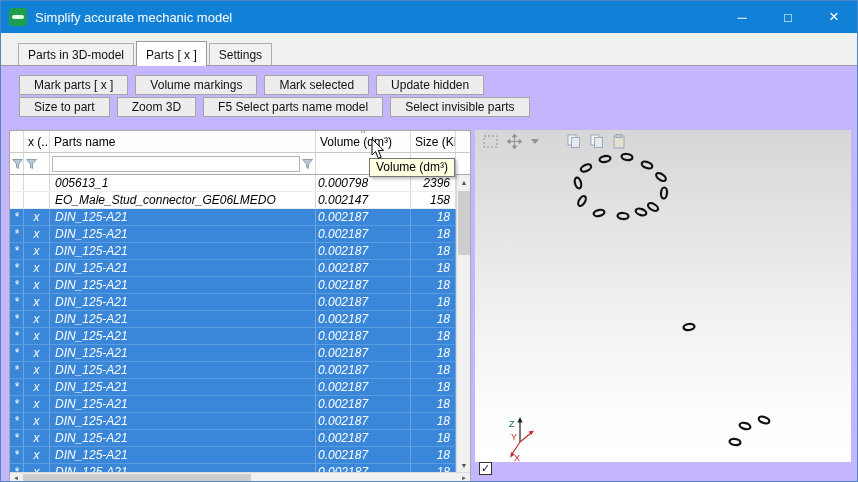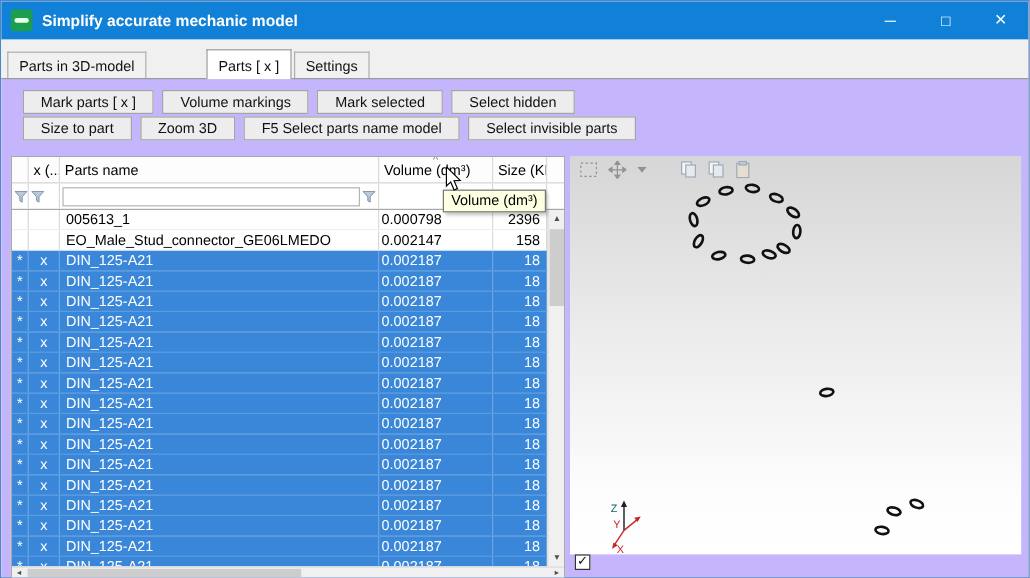--- a/index.html
+++ b/index.html
@@ -7,32 +7,32 @@
   .window{ position:relative; width:858px; height:482px; background:#fff; overflow:hidden;
            border:1px solid #4f86c6; }
 
   
   .titlebar{ position:absolute; top:0; left:0; right:0; height:32px; background:#1181d8;
              display:flex; align-items:center; color:#fff; }
   .app-icon{ width:18px; height:18px; margin:0 8px 0 8px; background:#1d9e4f; border-radius:3px;
              position:relative; flex:0 0 auto; }
   .app-icon::after{ content:""; position:absolute; left:3px; top:7px; width:12px; height:4px;
              background:#eaffea; border-radius:2px; }
-  .title{ font-size:13px; flex:1 1 auto;font-weight:bold; }
+  .title{ font-size:13px; flex:1 1 auto; }
   .win-controls{ display:flex; height:32px; }
   .win-btn{ width:46px; height:32px; display:flex; align-items:center; justify-content:center;
             font-size:13px; color:#fff; cursor:default; }
   .win-btn.close{ font-size:17px; }
 
   
   .tabstrip{ position:absolute; top:32px; left:0; right:0; height:32px; background:#f0f0f0;
-             display:flex; align-items:flex-end; padding-left:5px; }
+             display:flex; align-items:flex-end; padding-left:17px; }
   .tab{ font-size:12px; padding:4px 9px 4px; background:#f1f1f1; border:1px solid #aeaeae;
         border-bottom:none; margin-right:2px; position:relative; bottom:-1px; color:#111; }
-  .tab.active{ background:#fff; padding-top:6px; z-index:3; border-color:#9a9a9a;margin-left:48px; }
+  .tab.active{ background:#fff; padding-top:6px; z-index:3; border-color:#9a9a9a; }
 
   
   .content{ position:absolute; top:64px; left:0; right:0; bottom:0; background:#c4b5fd;
             border-top:1px solid #9a9a9a; }
   .btn-row{ position:absolute; left:18px; display:flex; gap:7px; }
   .btn-row.r1{ top:9px; } .btn-row.r2{ top:31px; }
   .btn{ font-size:12px; font-family:"Liberation Sans",sans-serif; background:#ededed;
         border:1px solid #a5a5a5; padding:2px 14px; height:20px; color:#111; }
 
   
@@ -45,21 +45,21 @@
   .hdr-row > div, .flt-row > div{ border-right:1px solid #d9d9d9; height:100%; position:relative; }
   .hdr-cell{ padding:4px 4px 0 4px; color:#000; white-space:nowrap; overflow:hidden; }
   .sort-glyph{ position:absolute; top:-3px; left:50%; transform:translateX(-50%);
                font-size:9px; color:#666; }
   .flt-cell{ display:flex; align-items:center; padding:0 2px; gap:2px; }
   .flt-input{ flex:1 1 auto; height:16px; border:1px solid #b5b5b5; background:#fff; }
   .funnel{ flex:0 0 auto; display:inline-flex; }
 
   .table-body{ position:absolute; top:44px; left:0; right:14px; bottom:10px; overflow:hidden; }
   .row{ display:flex; height:17px; line-height:16px; background:#fff; color:#000;
-        border-bottom:1px solid #ececec; }
+        border-bottom:1px solid #ececec;font-style:italic; }
   .row > div{ border-right:1px solid #d9d9d9; overflow:hidden; white-space:nowrap; }
   .row .c0{ text-align:center; } .row .c1{ text-align:center; }
   .row .c2{ padding-left:5px; } .row .c3{ padding-left:2px; } .row .c4{ text-align:right; padding-right:5px; }
   .row.sel{ background:#3a87d9; color:#fff; border-bottom:1px solid #5a9ce0; }
   .row.sel > div{ border-right:1px solid #6aa6e2; }
 
   
   .vscroll{ position:absolute; top:44px; right:0; bottom:10px; width:14px; background:#f0f0f0;
             border-left:1px solid #dadada; }
   .vscroll .arrow{ position:absolute; left:0; width:14px; height:14px; font-size:7px; color:#505050;
@@ -112,21 +112,21 @@
     <div class="tab active">Parts [ x ]</div>
     <div class="tab">Settings</div>
   </div>
 
   <div class="content">
 
     <div class="btn-row r1">
       <button class="btn">Mark parts [ x ]</button>
       <button class="btn">Volume markings</button>
       <button class="btn">Mark selected</button>
-      <button class="btn">Select hidden</button>
+      <button class="btn">Update hidden</button>
     </div>
     <div class="btn-row r2">
       <button class="btn">Size to part</button>
       <button class="btn">Zoom 3D</button>
       <button class="btn">F5 Select parts name model</button>
       <button class="btn">Select invisible parts</button>
     </div>
 
     <div class="table-panel">
       <div class="hdr-row">

